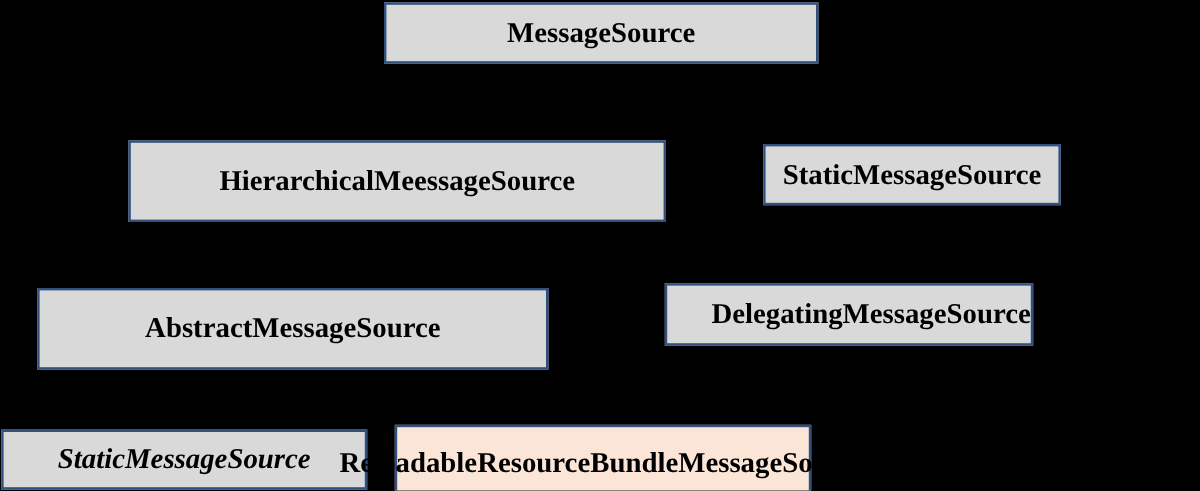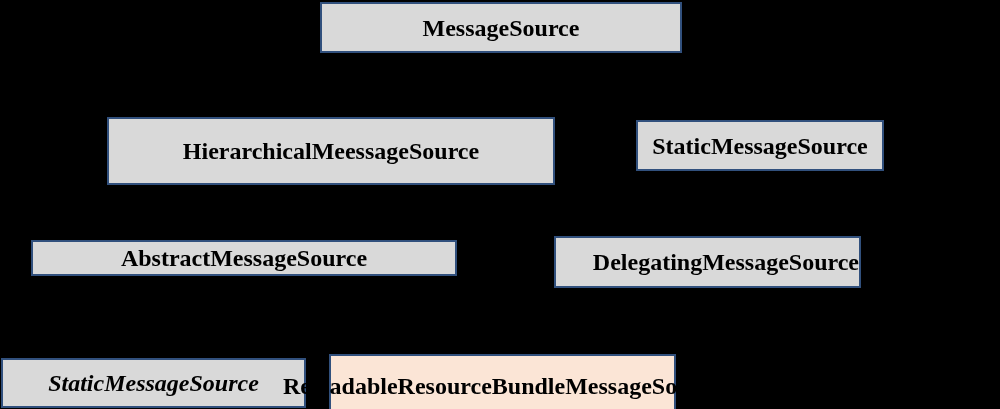--- a/index.html
+++ b/index.html
@@ -30,21 +30,21 @@
     color: var(--text, #000000);
     font-weight: bold;
     font-size: 24px;
     line-height: 1;
     white-space: nowrap;
   }
   
   .n-message-source   { left: 320px; top: 2px;   width: 362px; height: 51px; }
   .n-hierarchical     { left: 107px; top: 117px; width: 448px; height: 68px; }
   .n-app-context      { left: 636px; top: 120px; width: 248px; height: 51px; }
-  .n-abstract         { left: 31px;  top: 240px; width: 426px; height: 36px; }
+  .n-abstract         { left: 31px;  top: 240px; width: 426px; height: 68px; }
   .n-delegating       { left: 554px; top: 236px; width: 307px; height: 52px; justify-content: flex-end; }
   .n-static           { left: 1px;   top: 358px; width: 305px; height: 50px; font-style: italic; }
   .n-reloadable       { left: 329px; top: 354px; width: 347px; height: 64px; }
   .n-resource-bundle  { left: 695px; top: 352px; width: 305px; height: 54px; }
 </style>
 </head>
 <body>
 
 <div class="stage">
 

